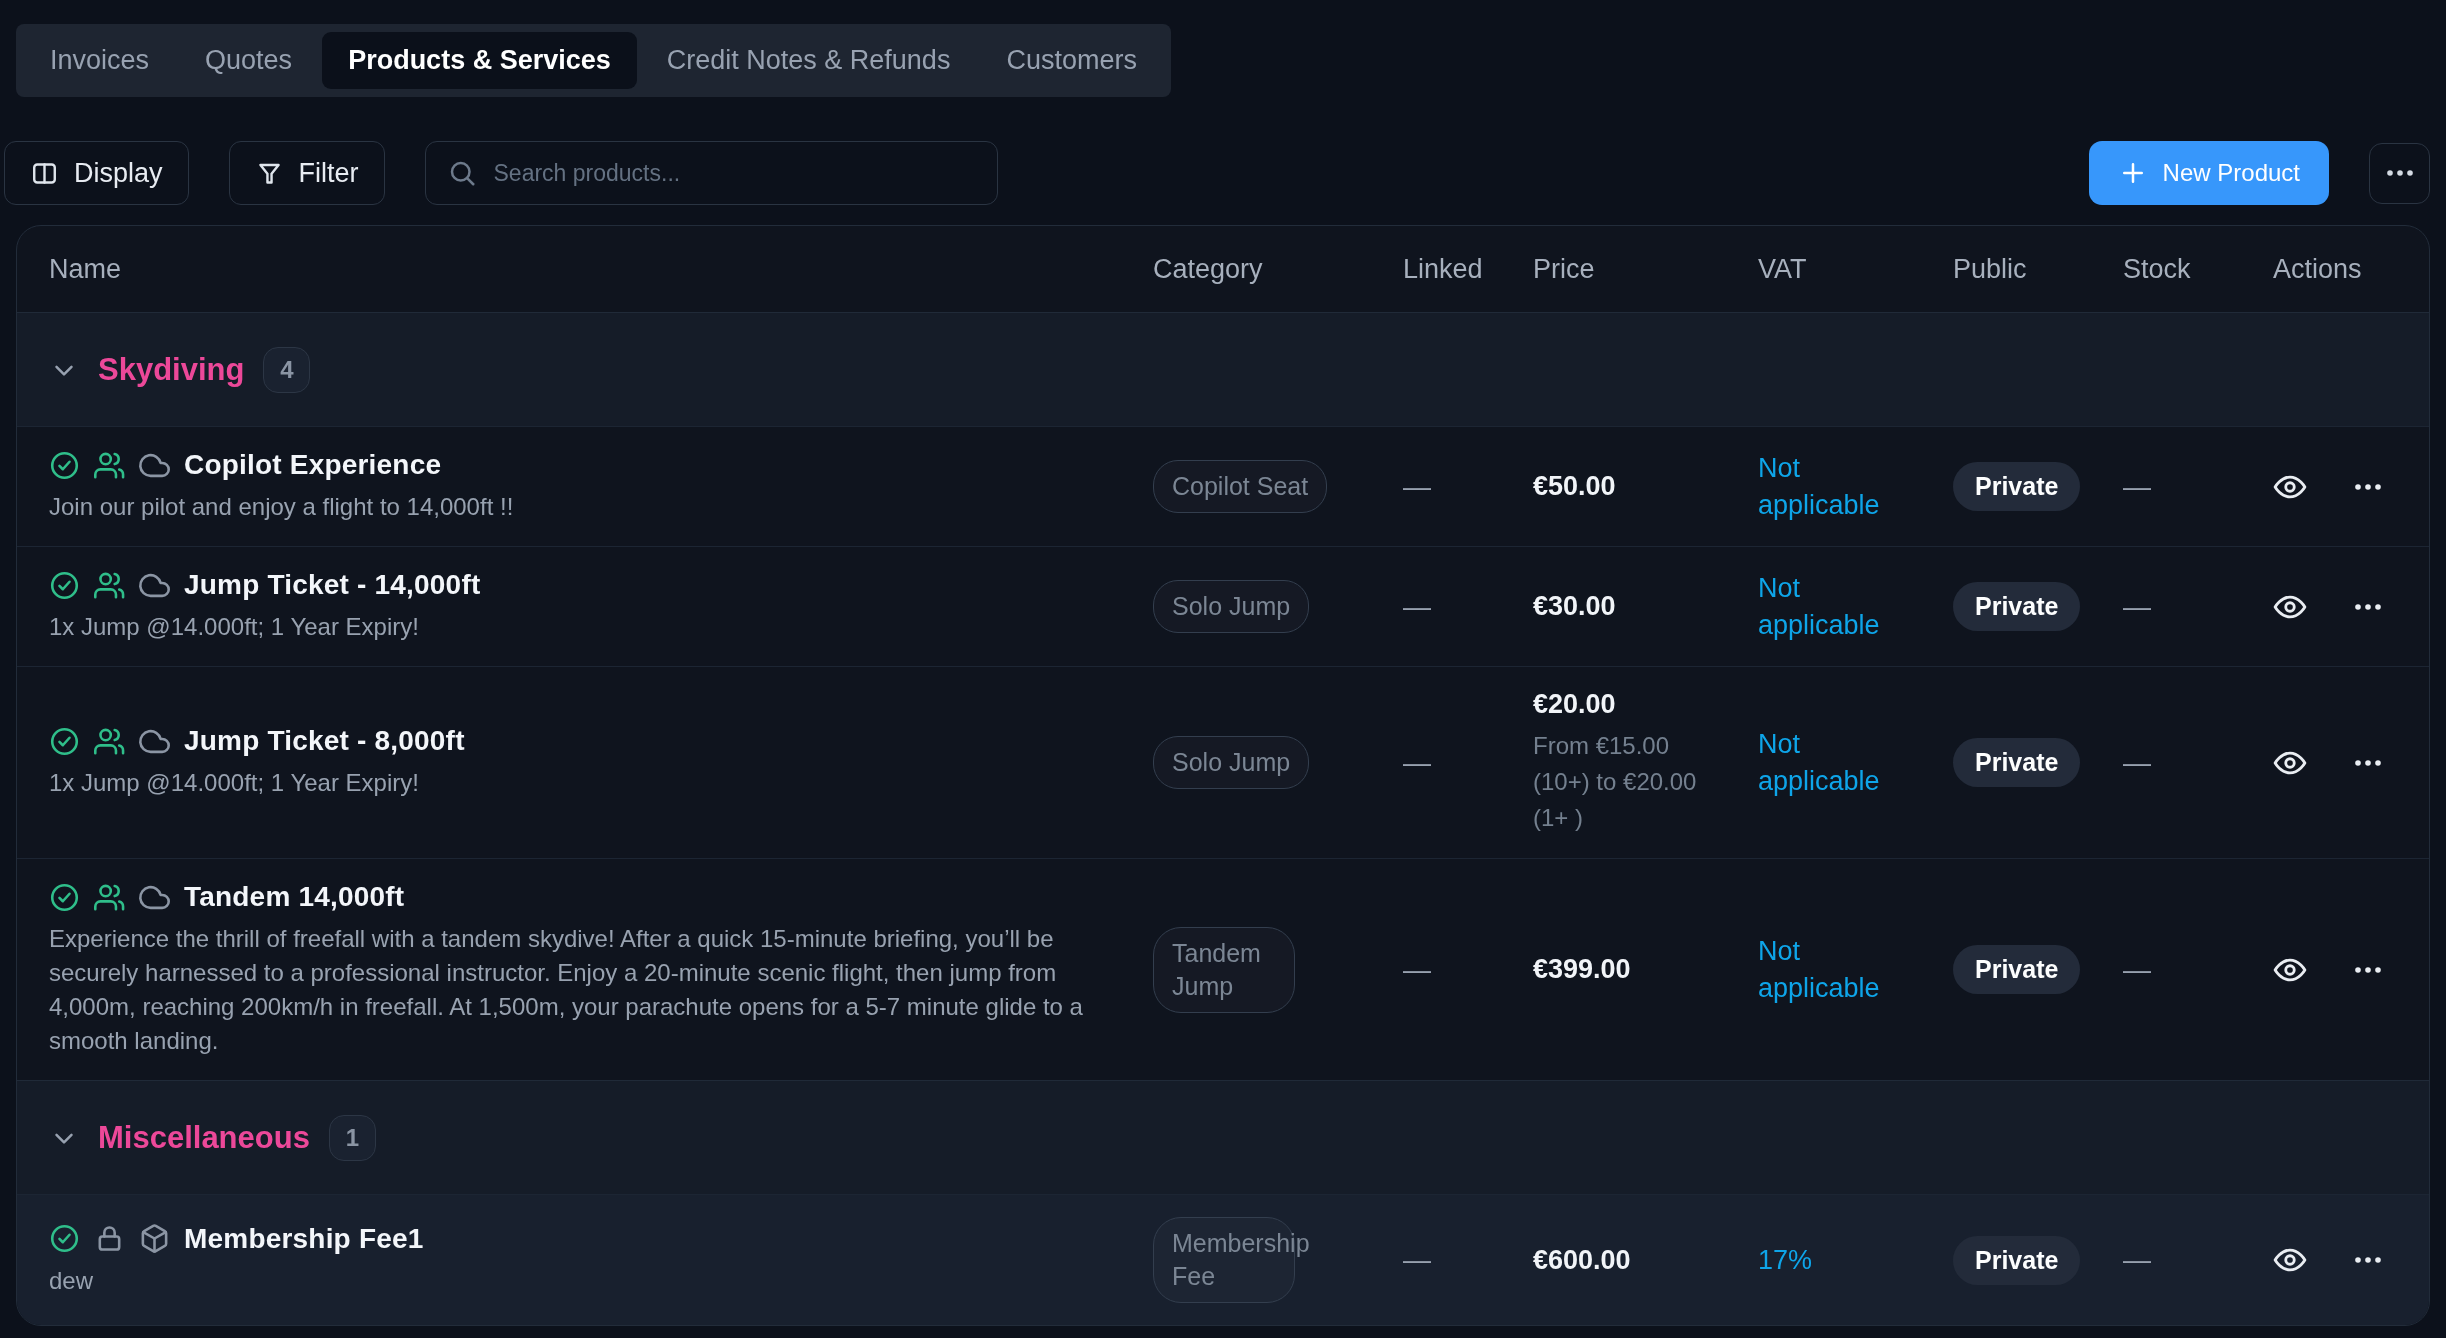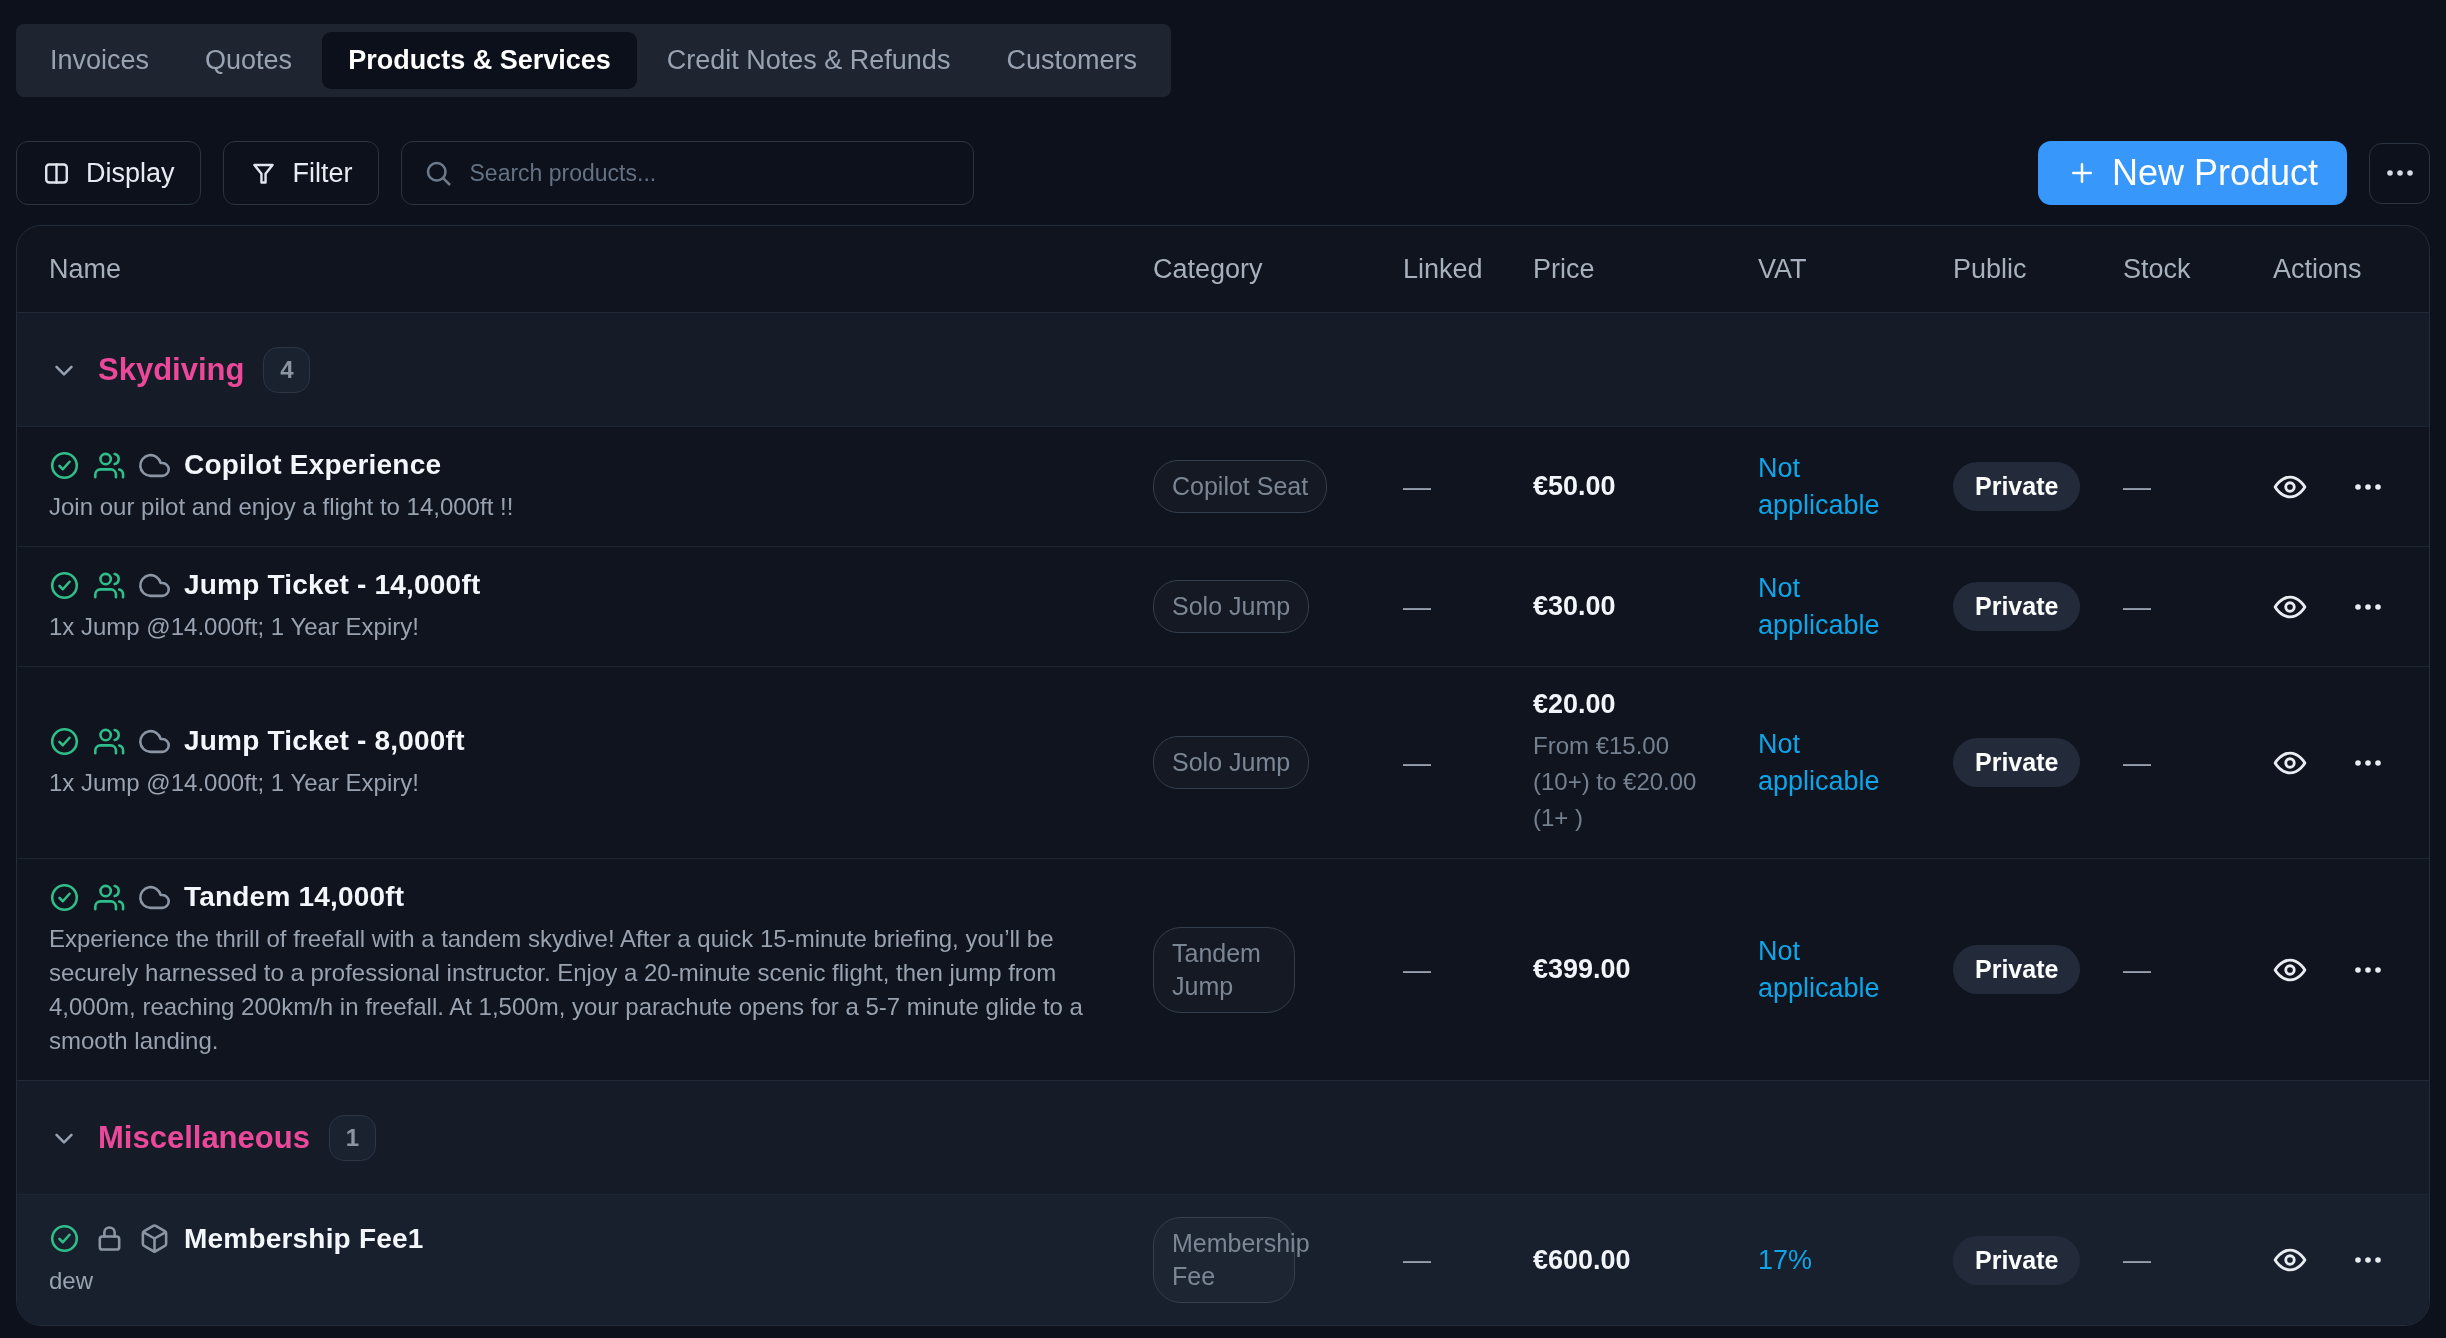--- a/index.html
+++ b/index.html
@@ -22,21 +22,21 @@
     margin: 24px 0 0 16px; padding: 8px; gap: 4px;
     background: #1e2531; border-radius: 8px;
   }
   .tab {
     padding: 13px 26px; font-size: 27px; color: #98a2b1;
     border-radius: 9px; cursor: pointer; white-space: nowrap; font-weight: 500;
   }
   .tab.active { background: #0b101a; color: #ffffff; font-weight: 700; }
 
   
-  .toolbar { display: flex; align-items: center; margin: 44px 16px 0 16px; gap: 22px; }
+  .toolbar { display: flex; align-items: center; margin: 44px 16px 0 4px; gap: 40px; }
   .btn {
     display: inline-flex; align-items: center; gap: 15px;
     height: 64px; padding: 0 25px;
     background: transparent; border: 1px solid #2a3442; border-radius: 12px;
     color: #e8ecf2; font-size: 27px; font-weight: 500; cursor: pointer; white-space: nowrap;
   }
   .btn .icon { width: 29px; height: 29px; color: #dfe5ec; }
   .search {
     display: flex; align-items: center; gap: 17px;
     width: 573px; height: 64px; padding: 0 21px;
@@ -45,21 +45,21 @@
   .search .icon { width: 30px; height: 30px; color: #6d7a8b; }
   .search input {
     flex: 1; background: transparent; border: none; outline: none;
     color: #c9d0da; font-size: 23px; font-family: Liberation Sans, sans-serif;
   }
   .search input::placeholder { color: #647182; }
   .spacer { flex: 1; }
   .btn-primary {
     display: inline-flex; align-items: center; gap: 15px;
     height: 64px; padding: 14px 29px; border: none; border-radius: 13px;
-    background: #3797fb; color: #ffffff; font-size: 36px; font-weight: 500; cursor: pointer;
+    background: #3797fb; color: #ffffff; font-size: 24px; font-weight: 500; cursor: pointer;
   }
   .btn-primary .icon { width: 30px; height: 30px; color: #ffffff; stroke-width: 2; }
   .btn-more {
     width: 61px; height: 61px; flex: none;
     display: flex; align-items: center; justify-content: center;
     border: 1px solid #2a3442; border-radius: 13px; background: transparent;
     color: #d4dae3; cursor: pointer;
   }
   .btn-more .icon { width: 32px; height: 32px; }
 

